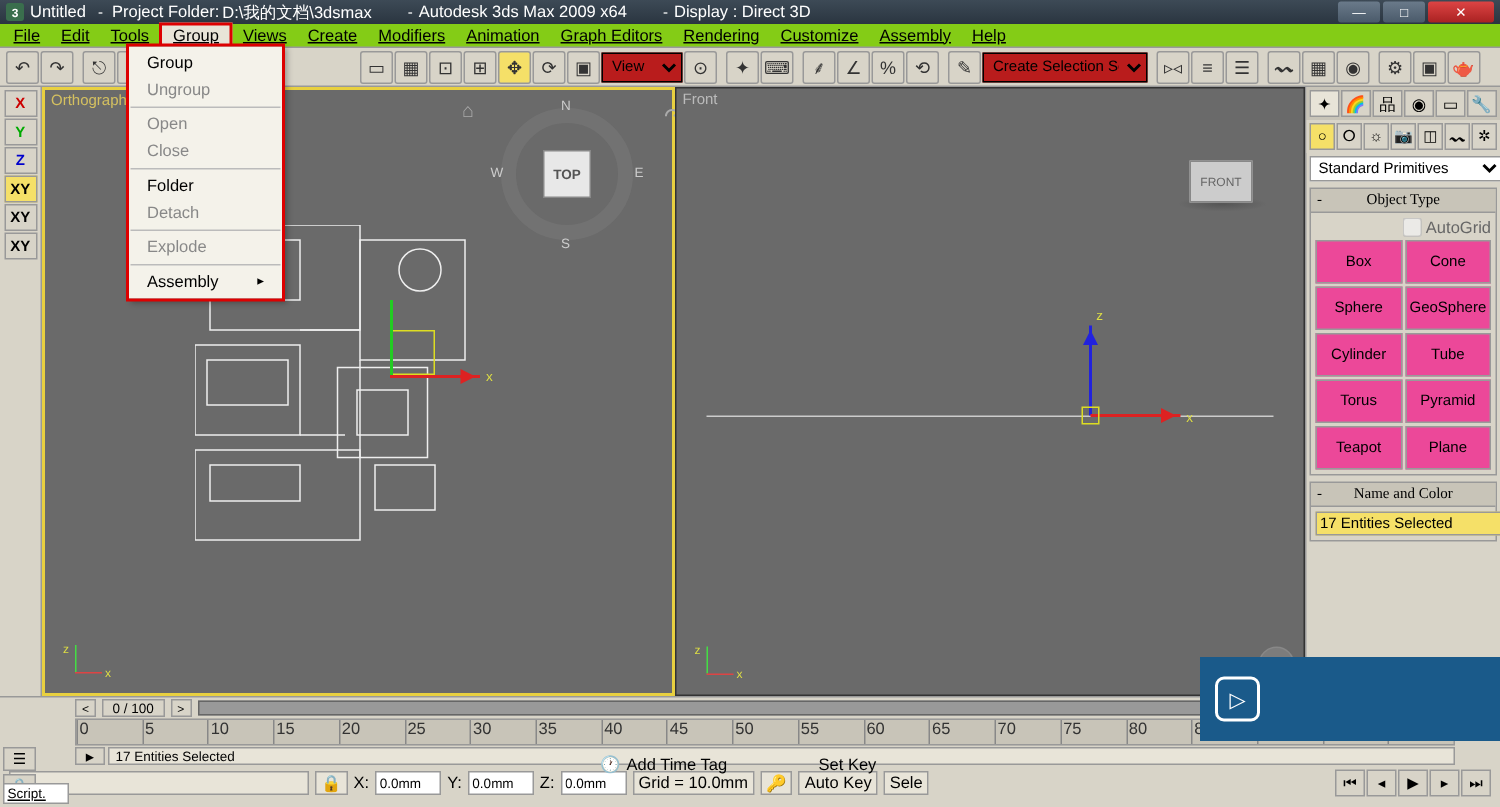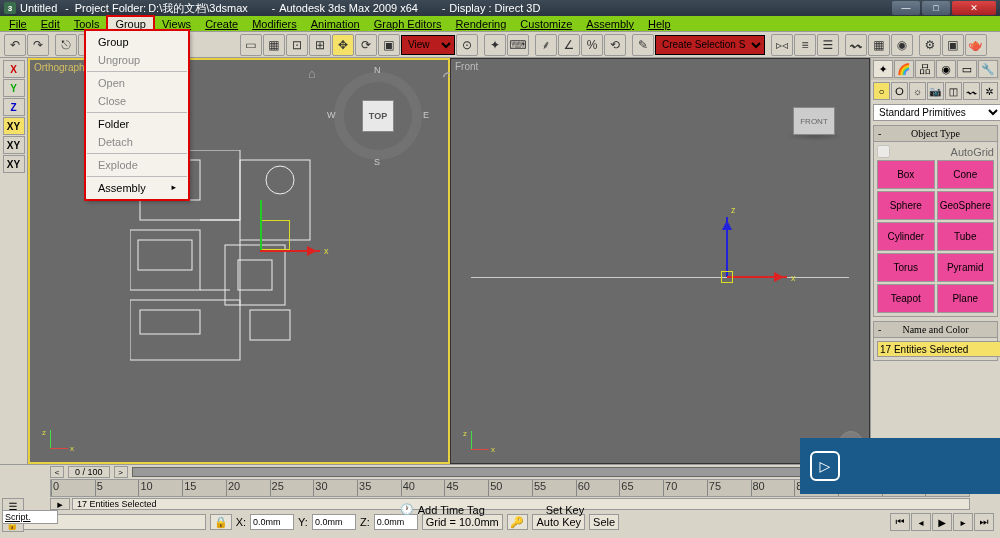--- a/index.html
+++ b/index.html
@@ -94,21 +94,21 @@
 .cmdtab { flex:1;height:18px;background:#d8d4c8;border:1px solid #999;display:flex;align-items:center;justify-content:center;font-size:11px; }
 .cmdtab.active { background:#e8e4d8; }
 .cmdrow { height:22px;display:flex;gap:1px;padding:2px;background:#d8d4c8; }
 .cmdbtn { width:18px;height:18px;background:#d8d4c8;border:1px solid #999;display:flex;align-items:center;justify-content:center;font-size:10px; }
 .cmdbtn.y { background:#f5e068; }
 .cmdsel { width:100%;margin:2px;border:1px solid #999;background:#fff;font-size:10px;padding:1px; }
 .rollout { margin:2px;border:1px solid #999;background:#d8d4c8; }
 .rolltitle { background:#c8c4b8;padding:2px 4px;font-size:10px;text-align:center;border-bottom:1px solid #999;position:relative;font-family:Liberation Serif, serif; }
 .rolltitle::before { content:"-";position:absolute;left:4px; }
 .rollbody { padding:3px;display:flex;flex-direction:column;gap:2px; }
-.chkrow { display:flex;align-items:center;justify-content:space-between;gap:3px;font-size:10px;color:#666; }
+.chkrow { display:flex;align-items:center;justify-content:flex-end;gap:3px;font-size:10px;color:#666; }
 .btnrow { display:flex;gap:2px; }
 .pbtn { flex:1;height:29px;background:#ec4899;border:1px solid #999;font-size:10px;display:flex;align-items:center;justify-content:center; }
 .namefield { display:flex;gap:2px;align-items:center; }
 .namefield input { flex:1;height:16px;border:1px solid #999;background:#f5e068;font-size:10px;padding:0 2px; }
 
 
 .bottom { position:absolute;left:0;right:0;bottom:0;height:74px;background:#d8d4c8;border-top:1px solid #999; }
 .timeslider { height:14px;display:flex;align-items:center;padding:0 30px 0 50px;gap:4px; }
 .tsbtn { width:14px;height:12px;border:1px solid #999;background:#d8d4c8;font-size:8px;display:flex;align-items:center;justify-content:center; }
 .tsthumb { height:12px;border:1px solid #999;background:#d8d4c8;padding:0 6px;font-size:9px;display:flex;align-items:center; }
@@ -118,21 +118,21 @@
 .trackbar { height:14px;margin:0 30px 0 50px;display:flex;gap:2px;align-items:center; }
 .trackbar .lbl { flex:1;height:12px;border:1px solid #999;background:#e8e4d8;font-size:9px;padding:0 4px;display:flex;align-items:center; }
 .statusbar { height:22px;display:flex;align-items:center;gap:4px;padding:0 6px;font-size:9px; }
 .statusbar .sb { border:1px solid #999;background:#e8e4d8;height:16px;display:flex;align-items:center;padding:0 3px; }
 .statusbar .sp { width:44px;border:1px solid #999;background:#fff;height:16px;font-size:9px;padding:4px 2px; }
 .statusbar .endbtns { display:flex;gap:1px;margin-left:auto; }
 .statusbar .eb { width:20px;height:18px;border:1px solid #999;background:#d8d4c8;display:flex;align-items:center;justify-content:center;font-size:10px; }
 
 .leftstatus { position:absolute;left:2px;top:32px;width:46px; }
 .leftstatus .lb { width:22px;height:16px;border:1px solid #999;background:#d8d4c8;display:inline-flex;align-items:center;justify-content:center;font-size:10px;margin:1px 0; }
-.scriptlbl { position:absolute;left:2px;bottom:14px;width:56px;height:14px;border:1px solid #999;background:#fff;font-size:9px;padding:0 2px;display:flex;align-items:center;text-decoration:underline; }
+.scriptlbl { position:absolute;left:2px;bottom:2px;width:44px;height:14px;border:1px solid #999;background:#fff;font-size:9px;padding:0 2px;display:flex;align-items:center;text-decoration:underline; }
 
 
 .watermark { position:absolute;right:0;bottom:44px;width:200px;height:56px;background:#1a5a8a;color:#fff;display:flex;align-items:center;gap:8px;padding:0 10px;z-index:50; }
 .watermark .play { width:30px;height:30px;border:2px solid #fff;border-radius:6px;display:flex;align-items:center;justify-content:center;font-size:14px; }
 .watermark .txt { display:flex;flex-direction:column;line-height:1.2; }
 .watermark .big { font-size:16px;font-weight:bold; }
 .watermark .sm { font-size:10px;letter-spacing:1px; }
 
 
 .plangizmo { position:absolute; left:230px; top:190px; }

